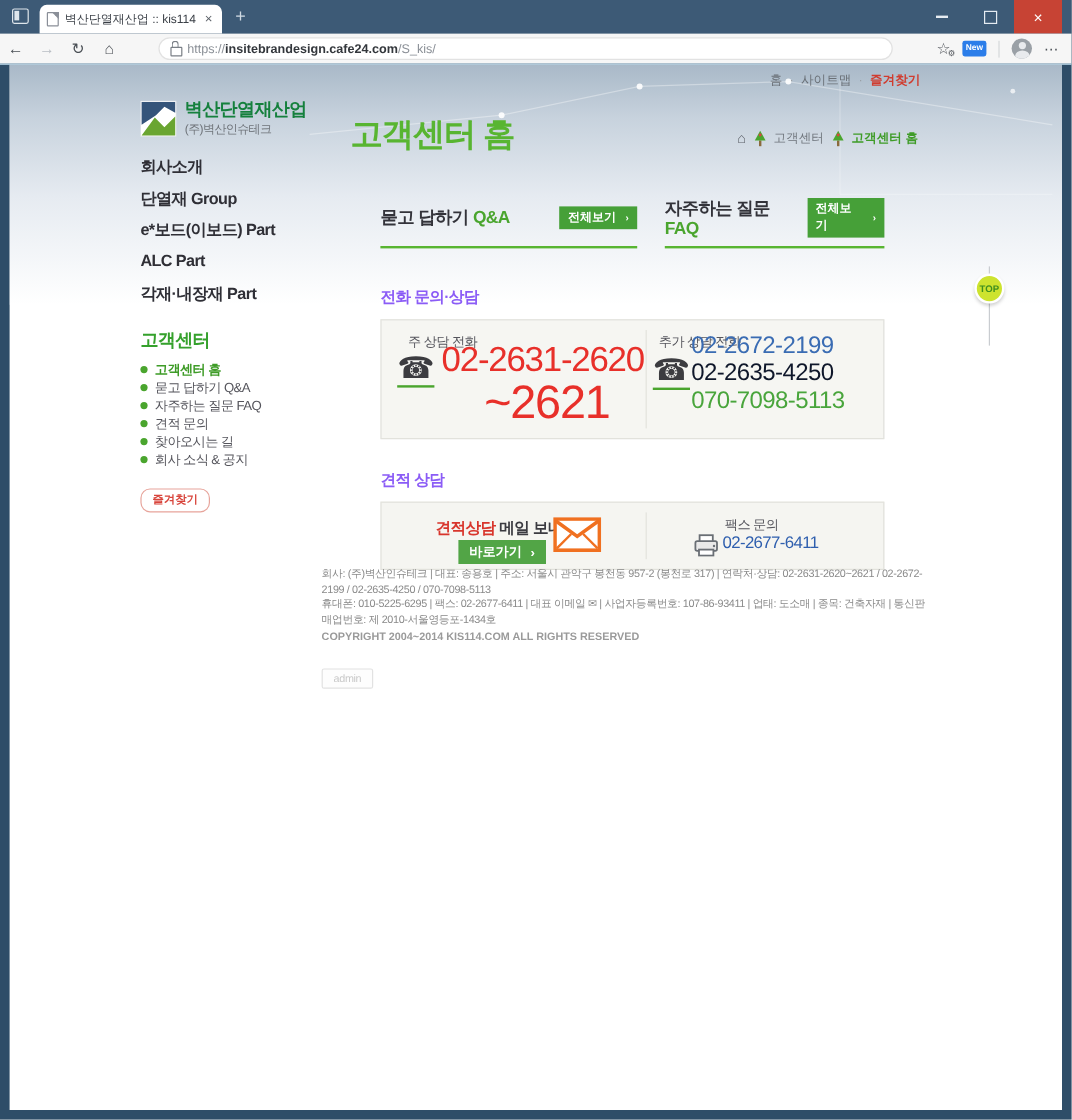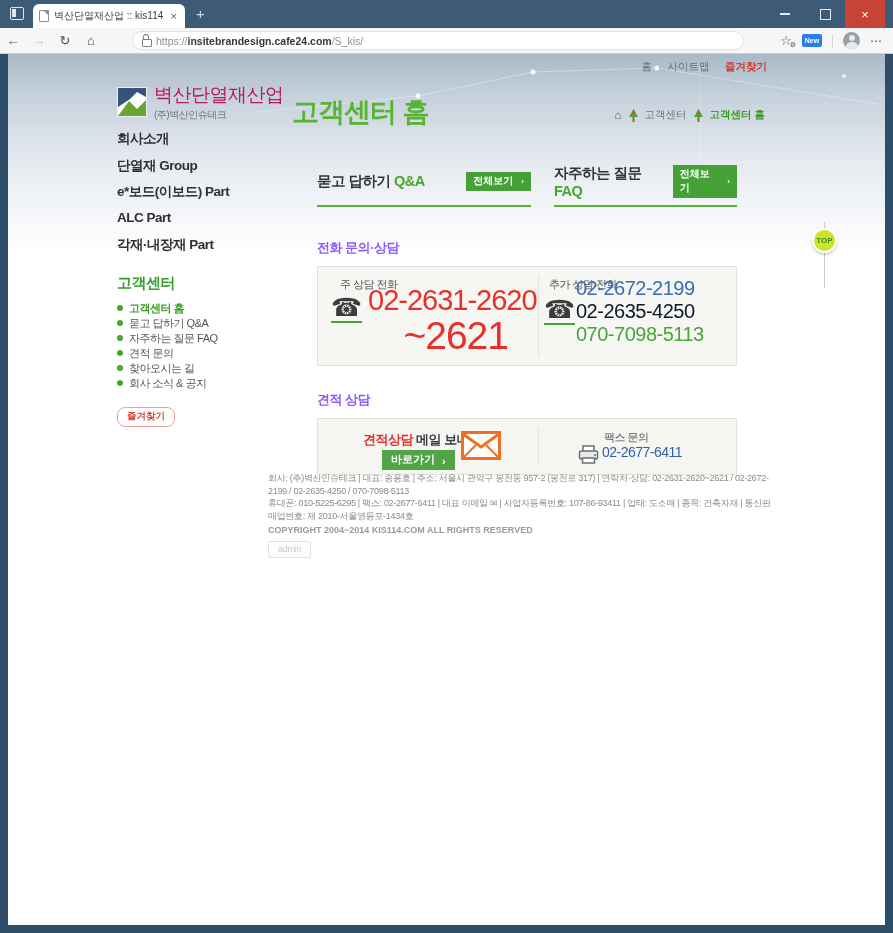--- a/index.html
+++ b/index.html
@@ -48,21 +48,21 @@
   .accentline { position:absolute; left:0; top:53px; width:893px; height:1px; background:#b9d7ea; }
   .pagehead-grad { position:absolute; left:0; top:0; width:877px; height:200px;
     background:linear-gradient(180deg,#a9b9c8 0%, #c7d2dd 22%, #e6ebf1 55%, #ffffff 100%); }
   .decor { position:absolute; left:0; top:0; pointer-events:none; }
 
   .utillinks { position:absolute; top:6px; right:118px; font-size:10.5px; color:#6a7077; display:flex; gap:6px; align-items:center; }
   .utillinks .red { color:#d03c2f; font-weight:bold; }
   .util-sep { color:#9aa0a6; }
 
   .logo { position:absolute; left:109px; top:28px; display:flex; gap:7px; align-items:center; }
-  .logo-text-main { font-size:19px; font-weight:400; color:#be185d; letter-spacing:-0.5px; }
+  .logo-text-main { font-size:15px; font-weight:700; color:#15803d; letter-spacing:-0.5px; }
   .logo-text-sub { font-size:10px; color:#6f747a; letter-spacing:-0.5px; }
 
   .page-title { position:absolute; left:284px; top:40px; font-size:27px; font-weight:bold; color:#58b531; letter-spacing:-1px; }
 
   .breadcrumb { position:absolute; top:54px; right:120px; display:flex; align-items:center; gap:6px; font-size:10.5px; color:#70767d; }
   .crumb-home { font-size:12px; color:#5a5f66; }
   .crumb-current { color:#3f9c28; font-weight:bold; }
 
   
   .sidebar { position:absolute; left:109px; top:76px; width:180px; }
@@ -109,21 +109,21 @@
   .fax-icon { position:absolute; left:260px; top:26px; }
   .fax-number { position:absolute; left:284px; top:25px; font-size:14px; letter-spacing:-0.5px; }
 
   
   .top-line { position:absolute; left:816px; top:168px; width:1px; height:66px; background:#c9ccd0; }
   .top-btn { position:absolute; left:804px; top:174px; width:25px; height:25px; border-radius:50%; background:#cde32f; border:2px solid #ffffff; box-shadow:0 2px 3px rgba(0,0,0,0.18); color:#3f8f1f; font-size:8px; font-weight:bold; display:flex; align-items:center; justify-content:center; }
 
   
   .footer { position:absolute; left:260px; top:418px; width:505px; color:#8a8a8a; font-size:9px; letter-spacing:-0.3px; line-height:12.5px; }
   .footer .copy { font-weight:bold; color:#9a9a9a; margin-top:2px; letter-spacing:0; }
-  .admin-btn { display:inline-block; margin-top:4px; font-size:9px; color:#c9c9c9; border:1px solid #e2e2e2; background:#fdfdfd; padding:1px 9px 2px; border-radius:2px; }
+  .admin-btn { display:inline-block; margin-top:20px; font-size:9px; color:#c9c9c9; border:1px solid #e2e2e2; background:#fdfdfd; padding:1px 9px 2px; border-radius:2px; }
 </style>
 </head>
 <body>
 
 <div class="titlebar">
   <div class="tb-menu-icon"></div>
   <div class="tab">
     <span class="favicon"></span>
     <span class="tab-title">벽산단열재산업 :: kis114.com 이</span>
     <span class="tab-close">×</span>

